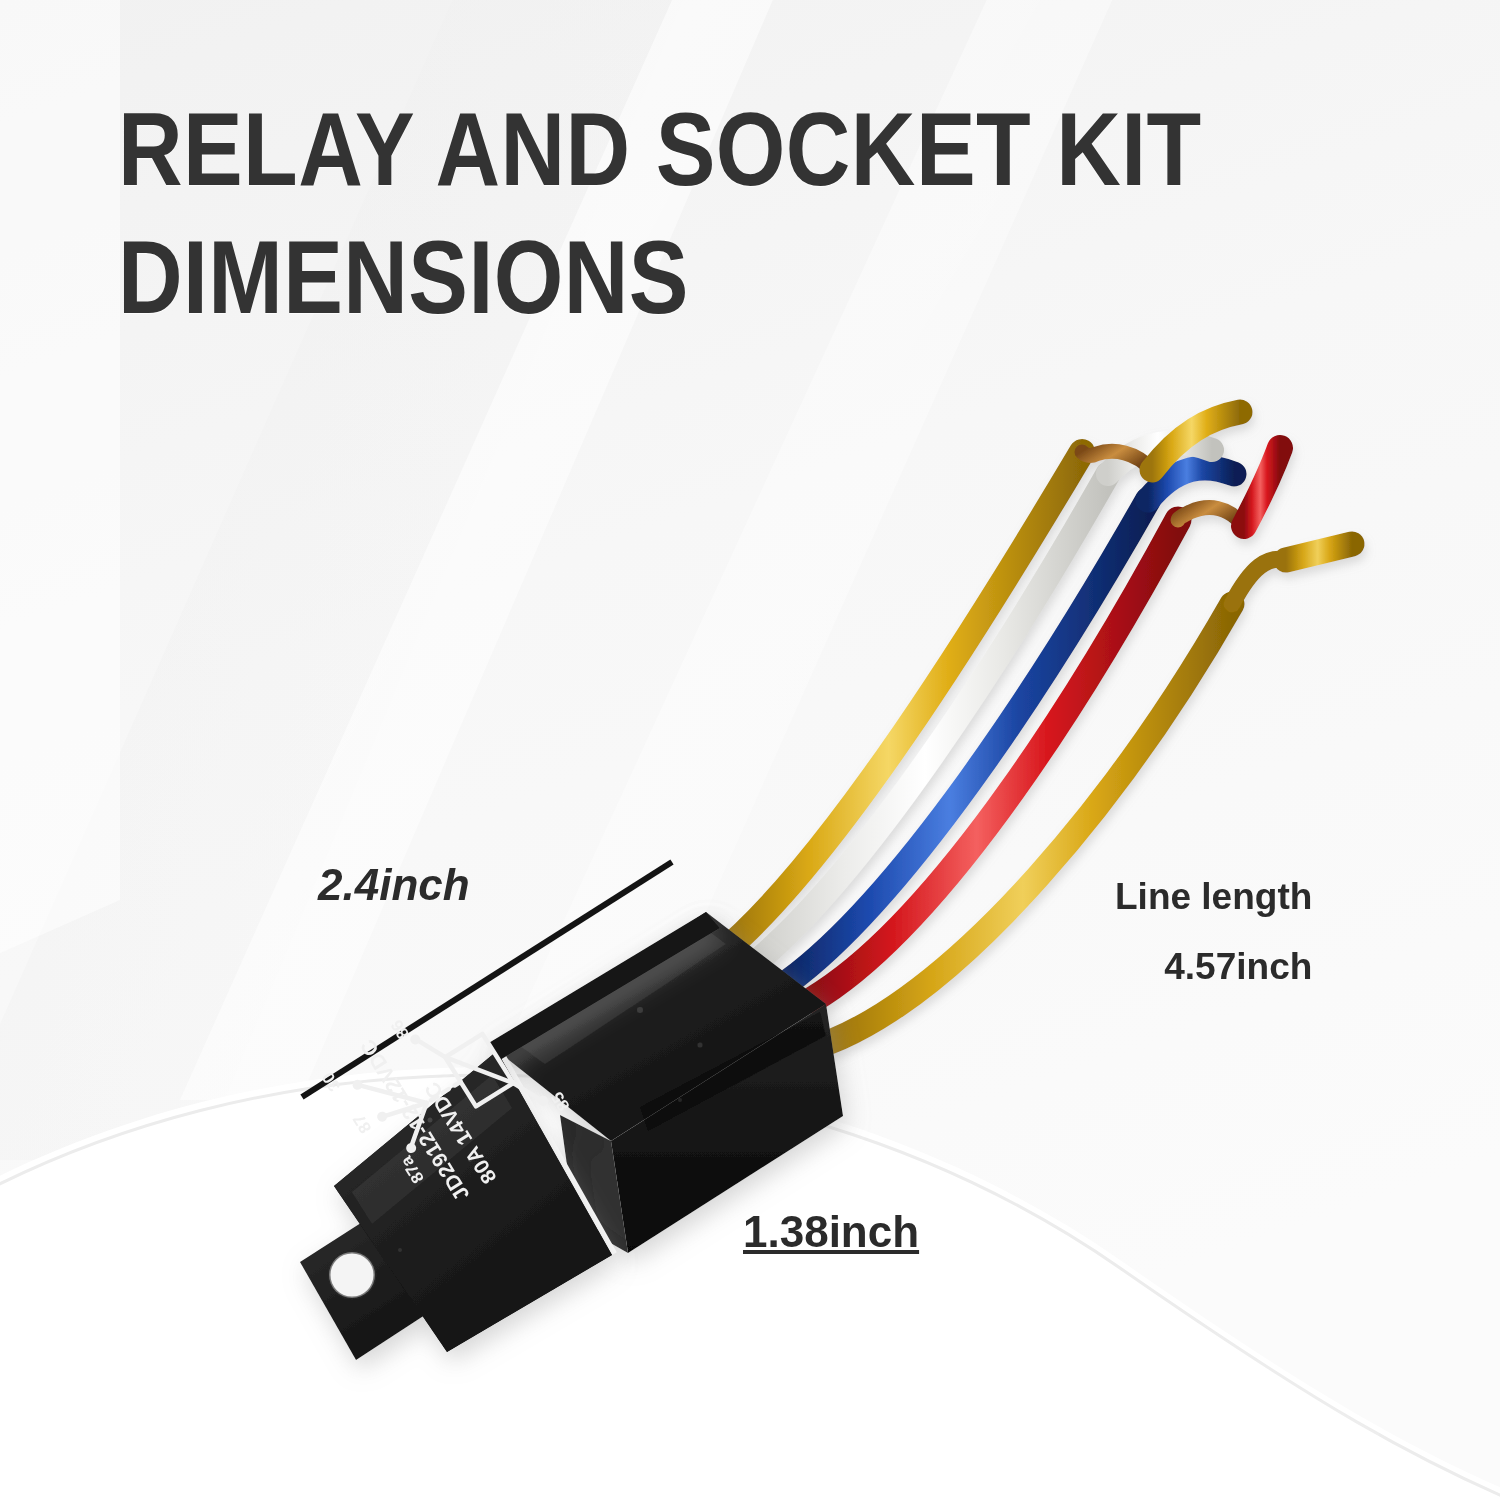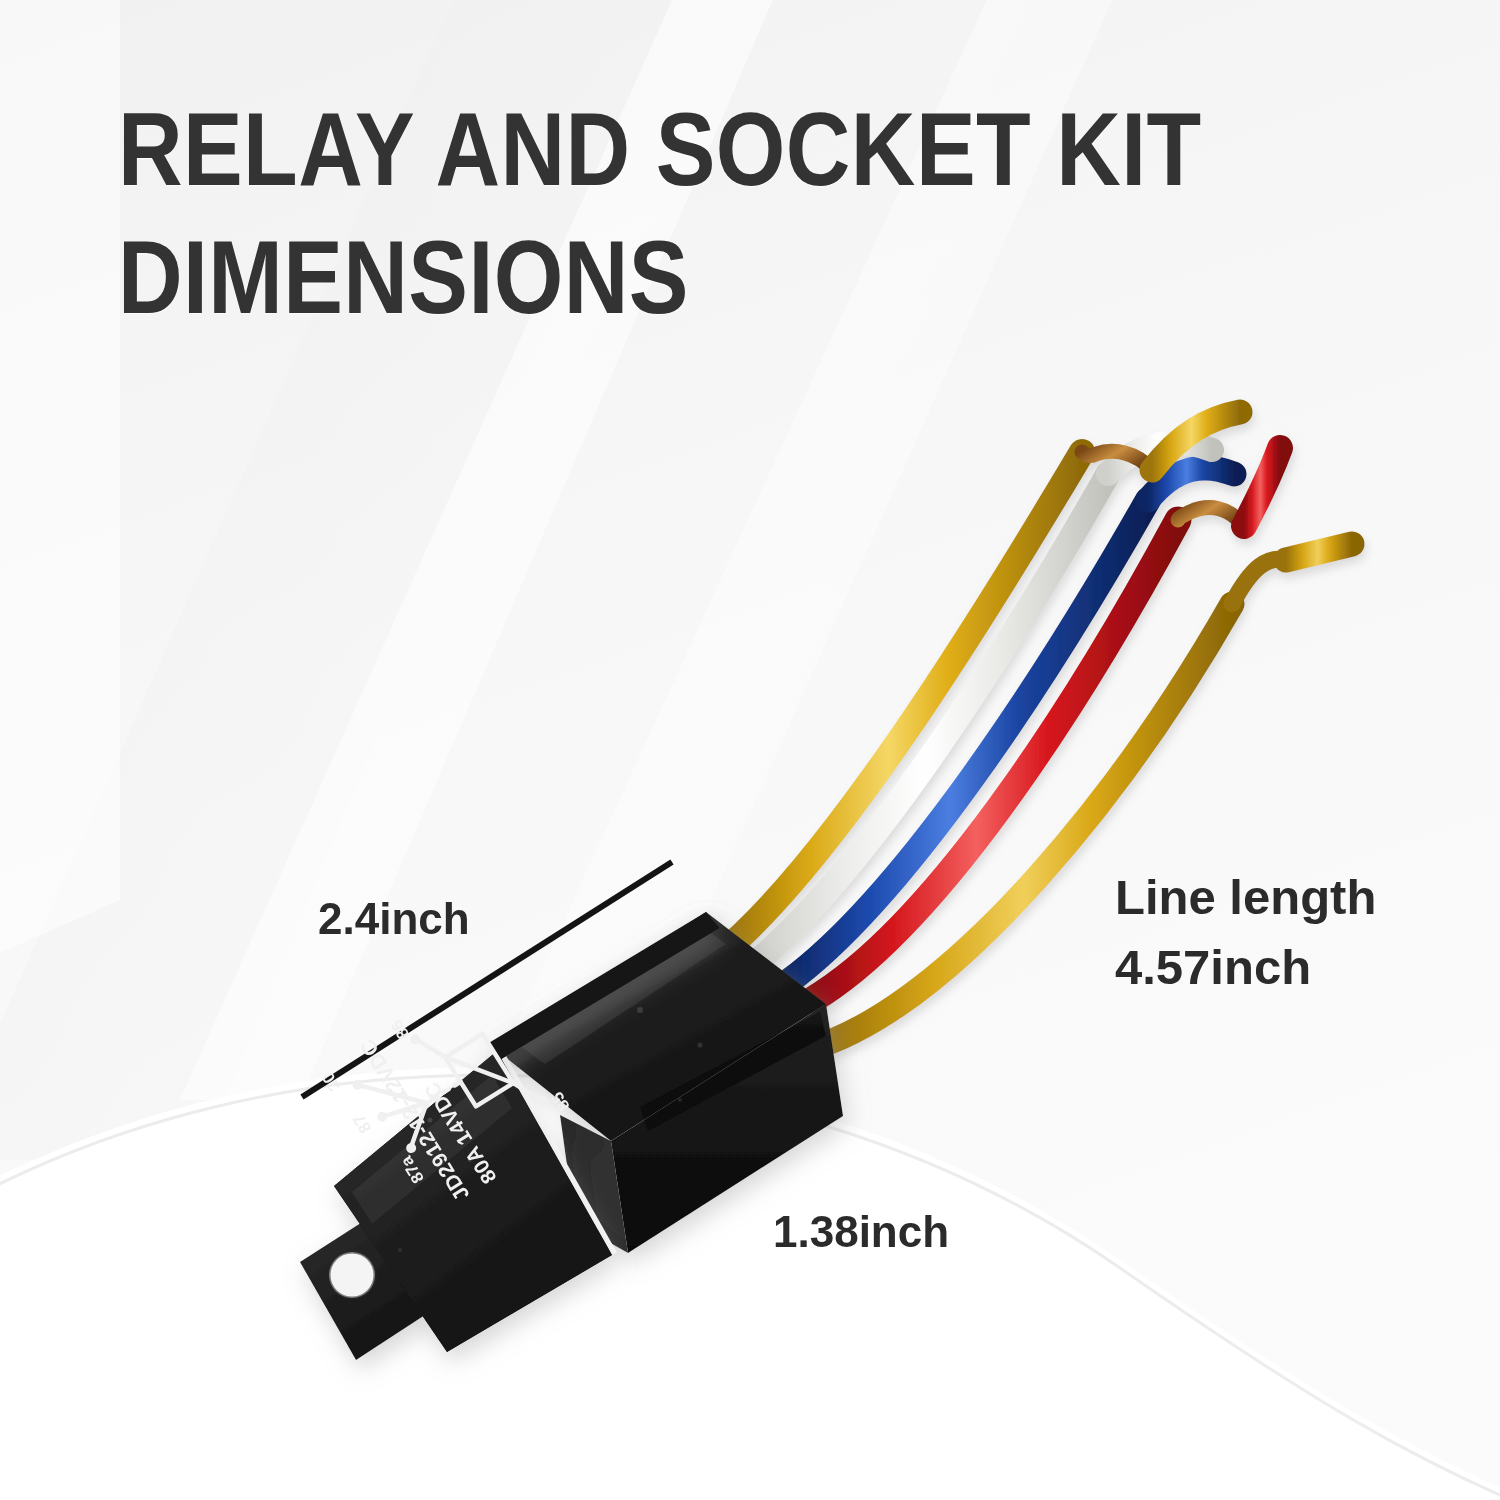--- a/index.html
+++ b/index.html
@@ -65,33 +65,35 @@
   .callout {
     position: absolute;
     font-family: "Liberation Sans", sans-serif;
     font-weight: bold;
     color: #2b2b2b;
     white-space: nowrap;
     z-index: 9;
   }
   #callout-length {
     left: 318px;
-    top: 894px;
+    top: 860px;
     font-size: 44px;
+    font-style: italic;
   }
   #callout-width {
-    left: 773px;
+    left: 743px;
     top: 1207px;
     font-size: 44px;
+    text-decoration: underline;
   }
   #callout-line {
     left: 1115px;
     top: 862px;
-    font-size: 49px;
-    text-align: left;
+    font-size: 37px;
+    text-align: right;
     line-height: 70px;
   }
   #callout-line .cl-row2 { display: block; }
 
   
   #product {
     position: absolute;
     inset: 0;
     z-index: 6;
   }

